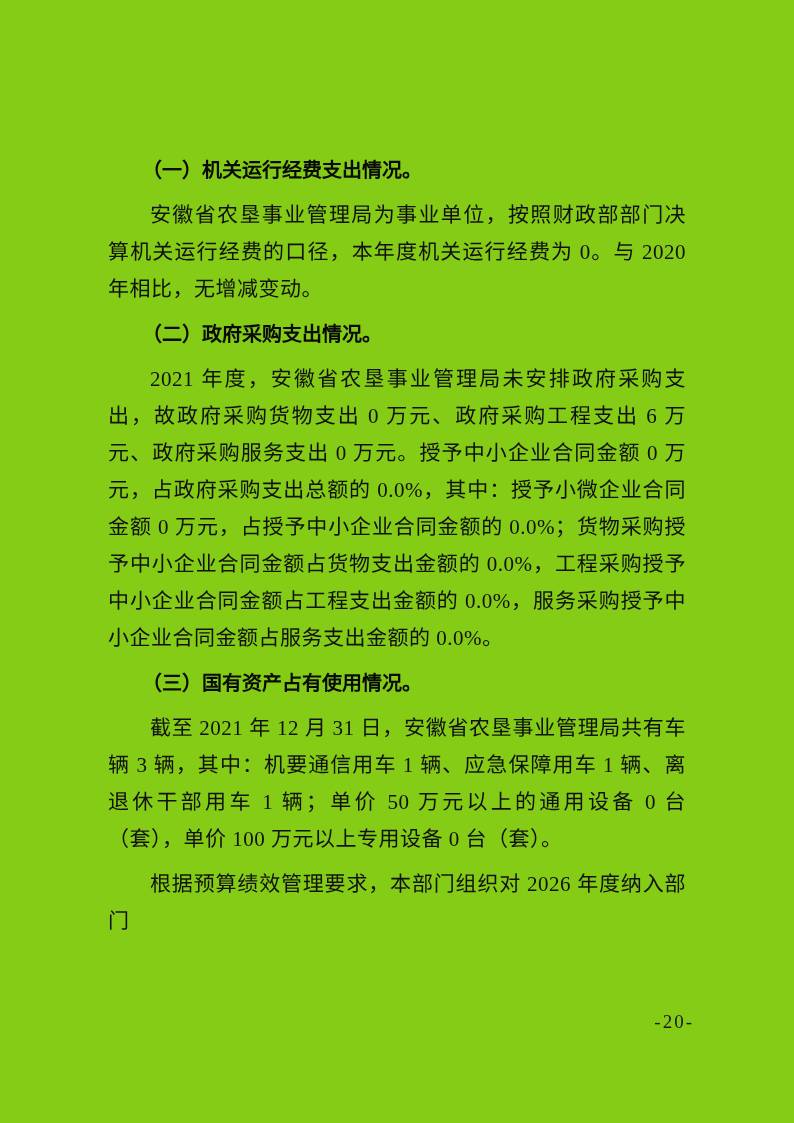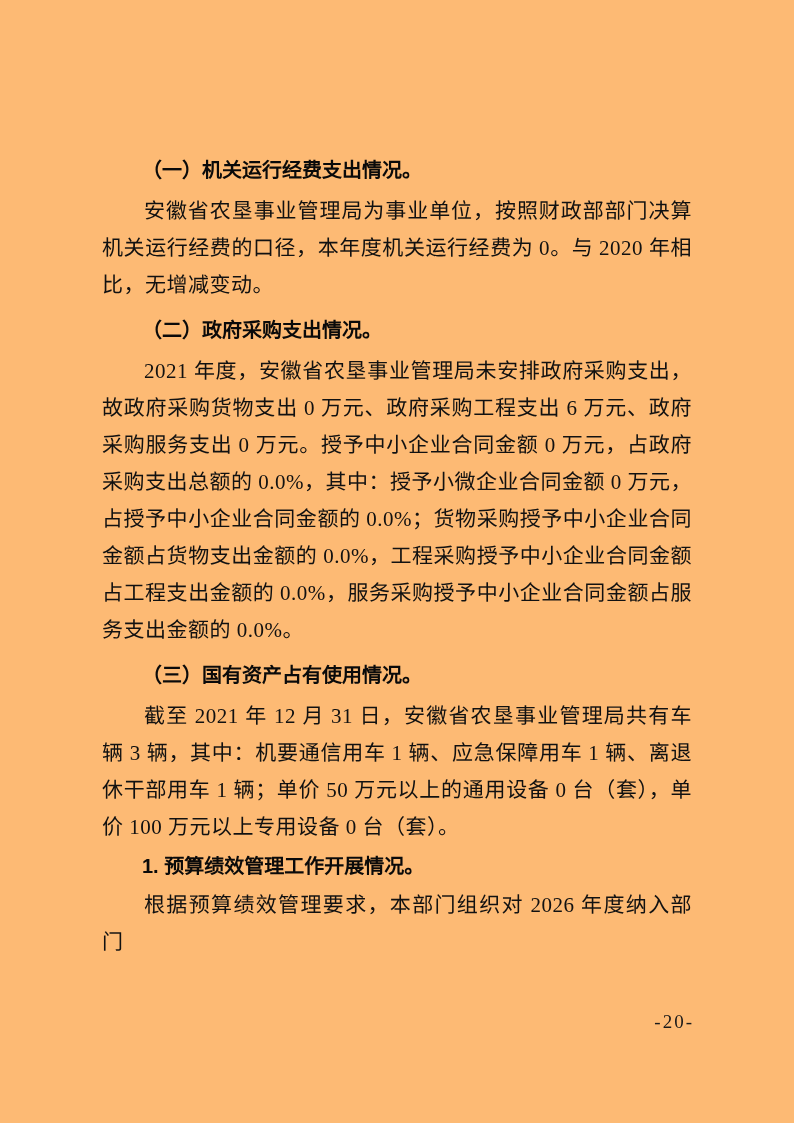--- a/index.html
+++ b/index.html
@@ -4,21 +4,21 @@
 <style>
   html, body {
     margin: 0;
     padding: 0;
     background: #ffffff;
   }
   .page {
     position: relative;
     width: 794px;
     height: 1123px;
-    background: #fdba74;
+    background: #84cc16;
     overflow: hidden;
     font-family: "Liberation Serif", "DejaVu Serif", serif;
     color: #111111;
   }
   .content {
     position: absolute;
     left: 100px;
     top: 144px;
     width: 594px;
     font-size: 21px;
@@ -36,21 +36,21 @@
   .sub-heading {
     margin: 0;
     font-family: "Liberation Sans", "DejaVu Sans", sans-serif;
     font-weight: bold;
     font-size: 20px;
     line-height: 37px;
     text-indent: 42px;
     color: #0a0a0a;
   }
   .para {
-    margin: 2px;
+    margin: 8px;
     text-indent: 42px;
     text-align: justify;
     letter-spacing: 0.5px;
   }
   .page-number {
     position: absolute;
     top: 991px;
     right: 100px;
     font-size: 19px;
     line-height: 24px;
@@ -71,20 +71,19 @@
 
     <h3 class="sec-heading">（二）政府采购支出情况。</h3>
 
     <p class="para">2021 年度，安徽省农垦事业管理局未安排政府采购支出，故政府采购货物支出 0 万元、政府采购工程支出 6 万元、政府采购服务支出 0 万元。授予中小企业合同金额 0 万元，占政府采购支出总额的 0.0%，其中：授予小微企业合同金额 0 万元，占授予中小企业合同金额的 0.0%；货物采购授予中小企业合同金额占货物支出金额的 0.0%，工程采购授予中小企业合同金额占工程支出金额的 0.0%，服务采购授予中小企业合同金额占服务支出金额的 0.0%。</p>
 
     <h3 class="sec-heading">（三）国有资产占有使用情况。</h3>
 
     <p class="para">截至 2021 年 12 月 31 日，安徽省农垦事业管理局共有车辆 3 辆，其中：机要通信用车 1 辆、应急保障用车 1 辆、离退休干部用车 1 辆；单价 50 万元以上的通用设备 0 台（套），单价 100 万元以上专用设备 0 台（套）。</p>
 
 
-    <h4 class="sub-heading">1. 预算绩效管理工作开展情况。</h4>
 
     <p class="para">根据预算绩效管理要求，本部门组织对 2026 年度纳入部门</p>
 
   </div>
 
   <div class="page-number">-20-</div>
 </div>
 
 </body></html>

